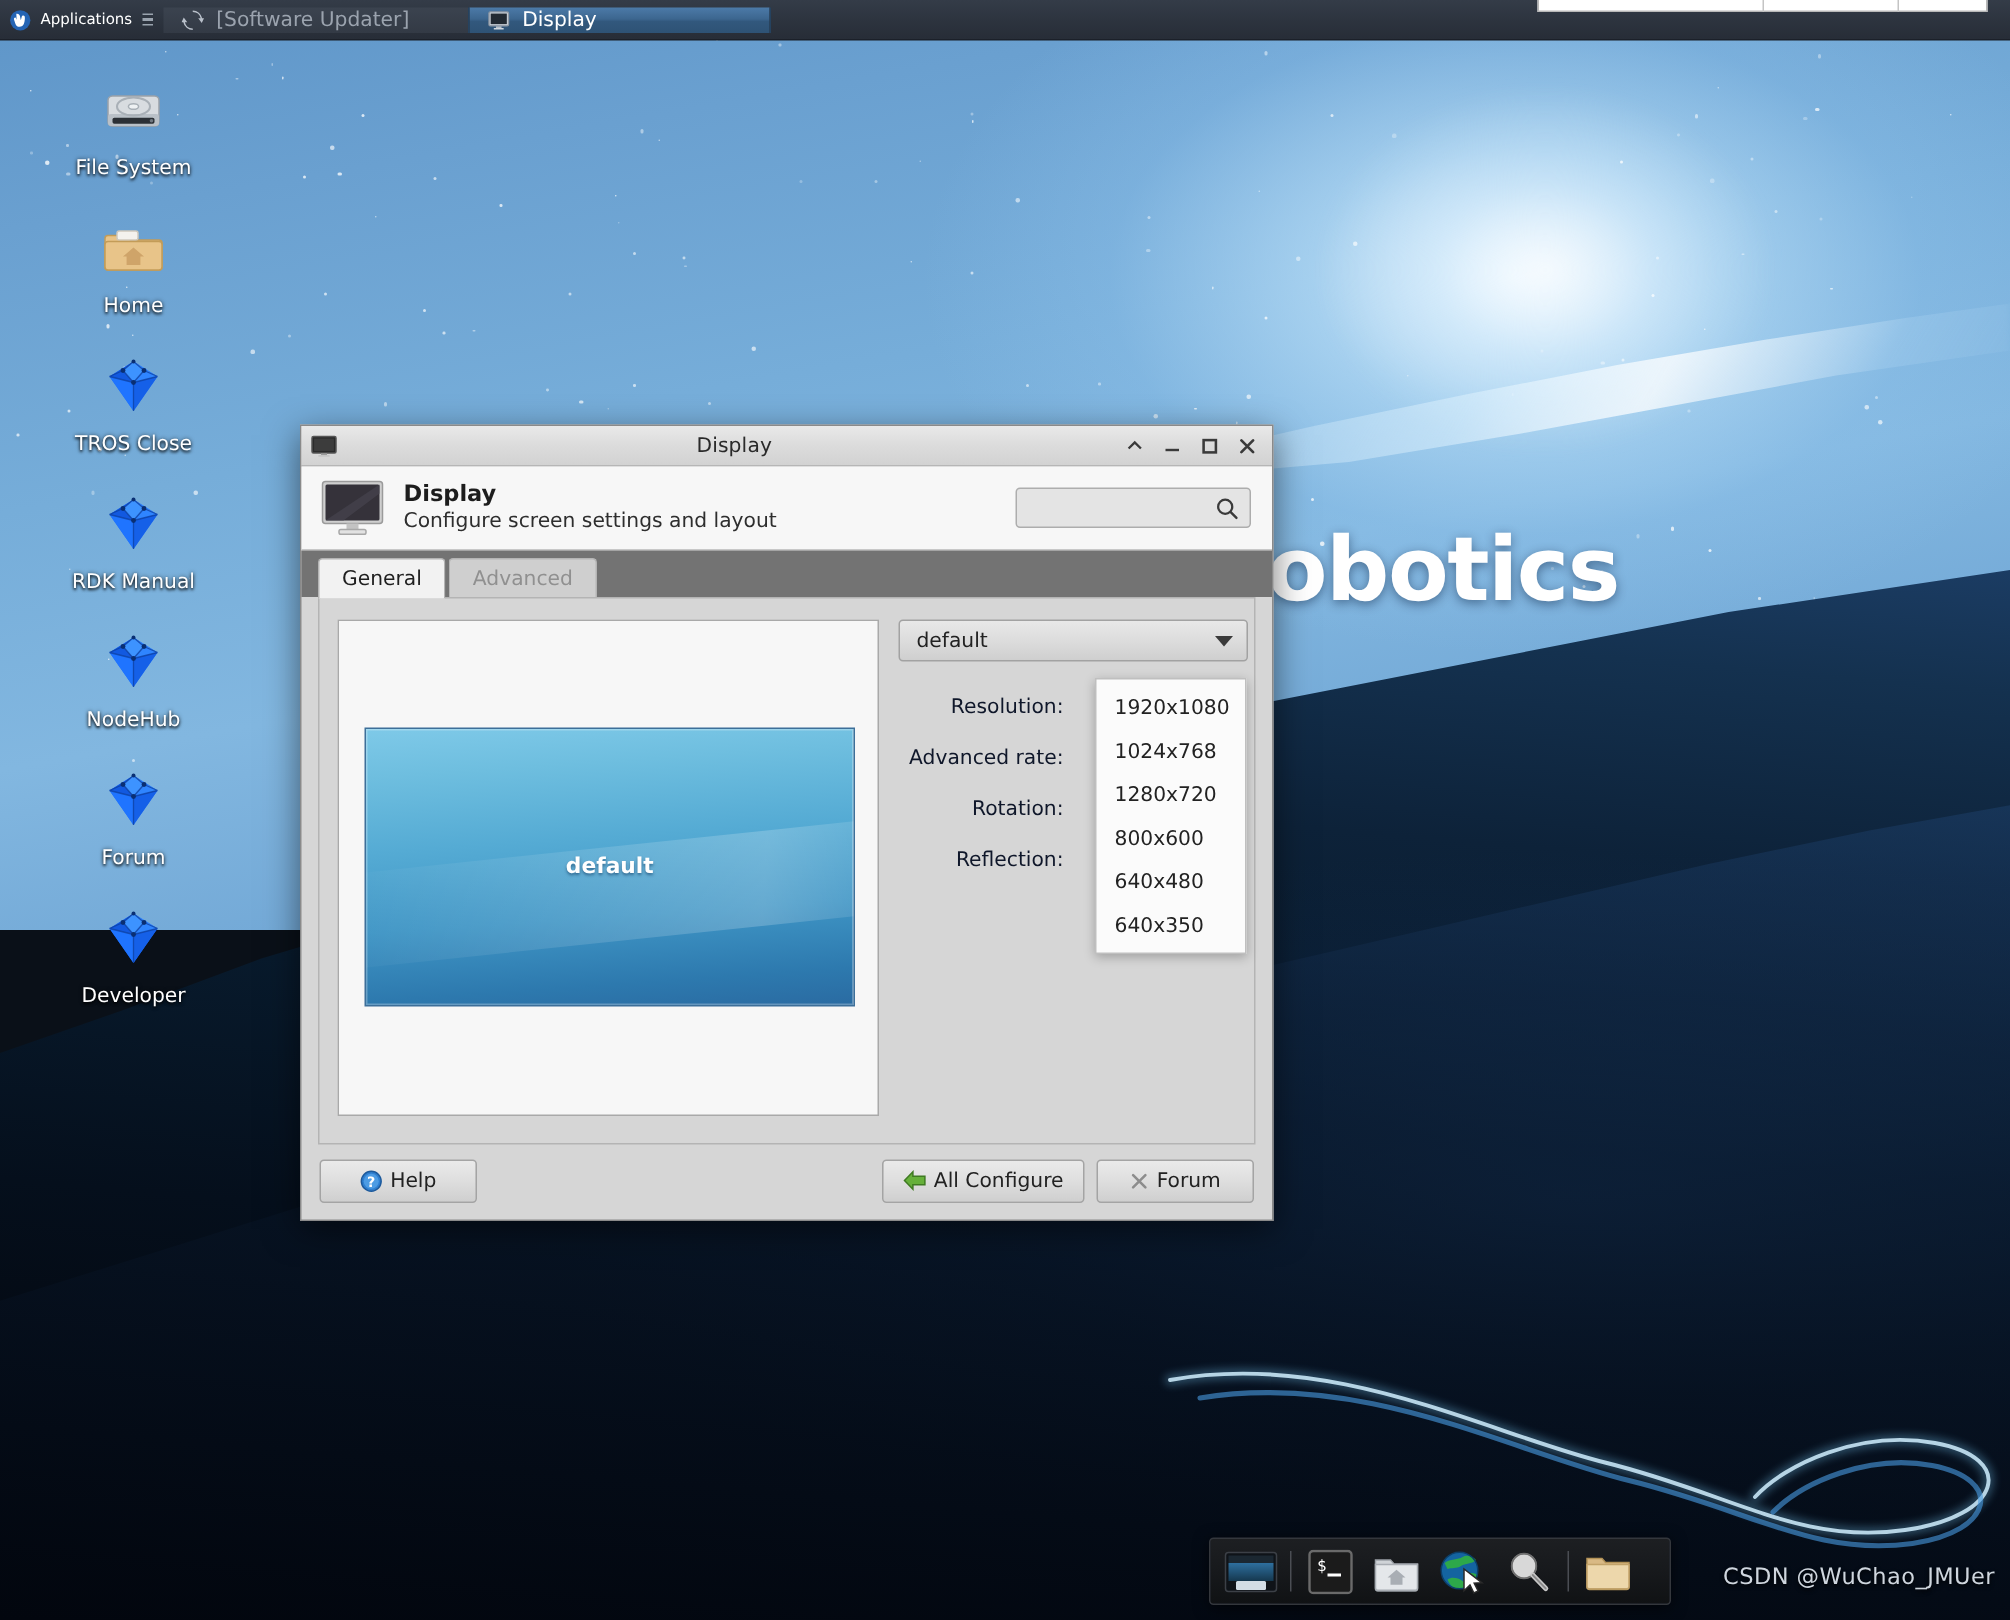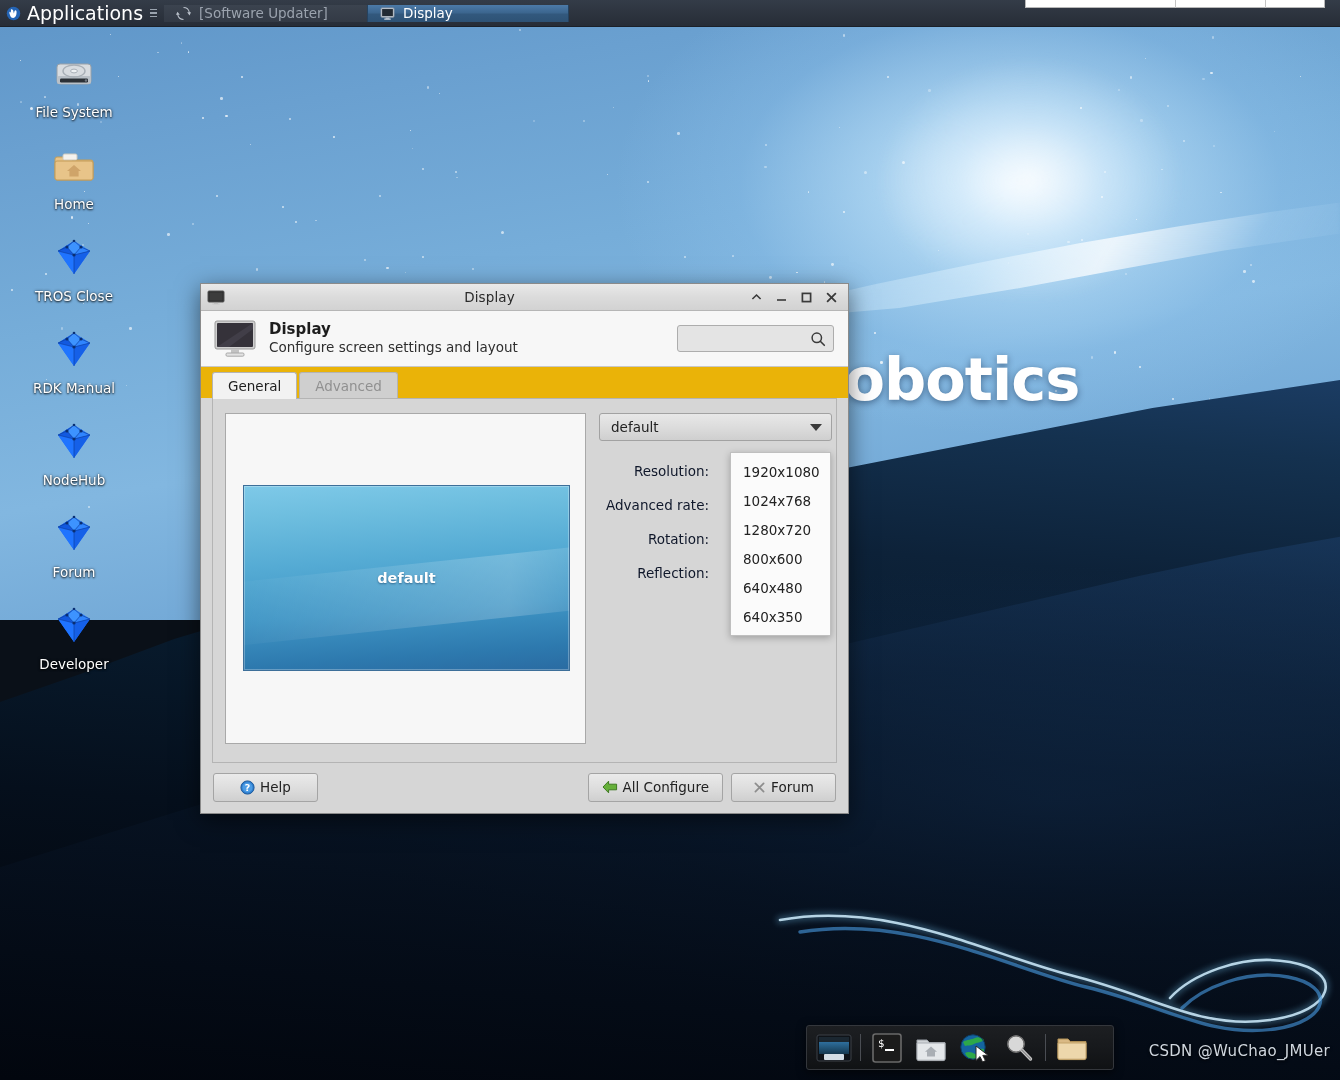--- a/index.html
+++ b/index.html
@@ -63,21 +63,21 @@
     position:absolute; left:0; top:0; width:1340px; height:27px; z-index:40;
     background:linear-gradient(180deg,#343c48 0%,#2d343f 50%,#272d37 100%);
     display:flex; align-items:center;
     font-size:13.5px; color:#e8eaed;
     border-bottom:1px solid #1b2029;
   }
   .appsmenu {
     display:flex; align-items:center; gap:6px; height:100%;
     padding:0 7px 0 6px; cursor:default;
   }
-  .appsmenu .lbl { color:#ffffff; font-size:19px;text-align:right; }
+  .appsmenu .lbl { color:#ffffff; font-size:10px;text-align:right; }
   .mouse-ico { width:15px; height:15px; display:block; }
   .grip { width:7px; height:15px; display:flex; flex-direction:column; justify-content:center; gap:2px; margin-left:1px;}
   .grip span { display:block; height:1.5px; background:#9aa3ae; width:7px; }
   .taskbtn {
     height:17px; display:flex; align-items:center; gap:8px;
     padding:0 12px; font-size:13.5px; cursor:default;
   }
   .taskbtn.inactive { background:linear-gradient(180deg,#3b434f 0%,#333a45 100%); color:#9ba3ae; min-width:203px; }
   .taskbtn.active {
     background:linear-gradient(180deg,#4c7aa8 0%,#3c668f 45%,#32587d 55%,#2e5275 100%);
@@ -90,21 +90,21 @@
     position:absolute; right:0; top:0; width:325px; height:10px;
     overflow:hidden;
   }
   .clip-right .wbox {
     position:absolute; left:10px; top:-20px; width:300px; height:28px;
     background:#ffffff; border:1px solid #b8b8b8;
   }
   .clip-right .wsep { position:absolute; top:-20px; width:1px; height:28px; background:#c4c4c4; }
 
   
-  #desktop-icons { position:absolute; left:2px; top:30px; width:150px; z-index:10; }
+  #desktop-icons { position:absolute; left:17px; top:30px; width:150px; z-index:10; }
   .dicon {
     width:144px; display:flex; flex-direction:column; align-items:center;
     margin-bottom:22px; cursor:default;
   }
   .dicon .art { width:48px; height:48px; display:flex; align-items:center; justify-content:center; }
   .dicon .cap {
     margin-top:6px; font-size:13.5px; color:#ffffff;
     text-shadow:0 1px 2px rgba(0,0,0,.85), 0 0 3px rgba(0,0,0,.6);
     text-align:center; white-space:nowrap;
   }
@@ -143,21 +143,21 @@
   .searchbox {
     width:157px; height:27px; background:#e4e4e4;
     border:1px solid #adadad; border-radius:3px;
     display:flex; align-items:center; justify-content:flex-end;
     padding-right:7px;
   }
   .searchbox svg { display:block; }
 
   .tabstrip {
     height:31px; padding:8px 0 0 11px; display:flex; align-items:flex-end;
-    background:#eab308;
+    background:#737373;
   }
   .tab {
     height:27px; padding:0 15px; display:flex; align-items:center;
     font-size:13.5px; border:1px solid #b4b4b4; border-bottom:none;
     border-radius:3px 3px 0 0; cursor:default; position:relative; top:1px;
   }
   .tab.active { background:#f2f2f2; color:#1f1f1f; z-index:2; }
   .tab.inactive { background:#cfcfcf; color:#909090; margin-left:2px; }
 
   .tabpanel {

